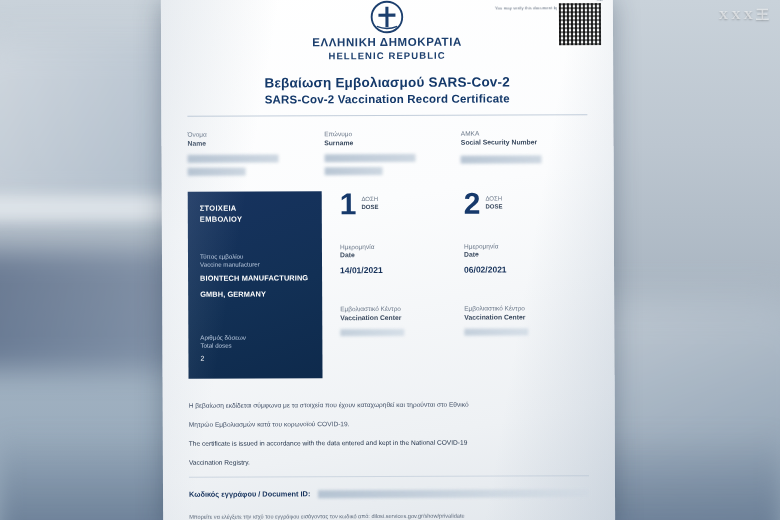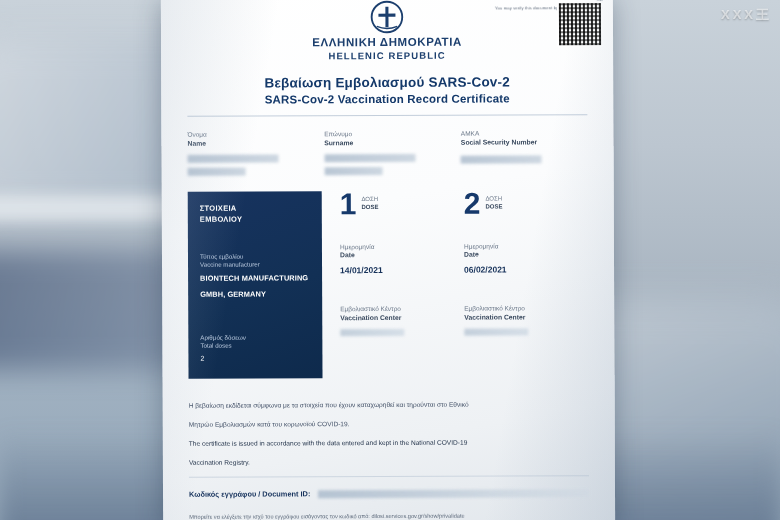--- a/index.html
+++ b/index.html
@@ -77,21 +77,21 @@
   }
   .watermark {
     position: absolute;
     right: 8px;
     top: 6px;
     font-size: 13px;
     letter-spacing: 3px;
     font-weight: bold;
     color: rgba(255,255,255,.55);
     text-shadow: 0 1px 2px rgba(0,0,0,.25);
-    font-family: Liberation Sans, sans-serif;
+    font-family: Liberation Serif, serif;
   }
 
   
   .sheet {
     position: absolute;
     left: 162px;
     top: -6px;
     width: 452px;
     height: 530px;
     background: linear-gradient(170deg, #ffffff 0%, #fbfcfd 40%, #eef1f4 80%, #e2e7ec 100%);

